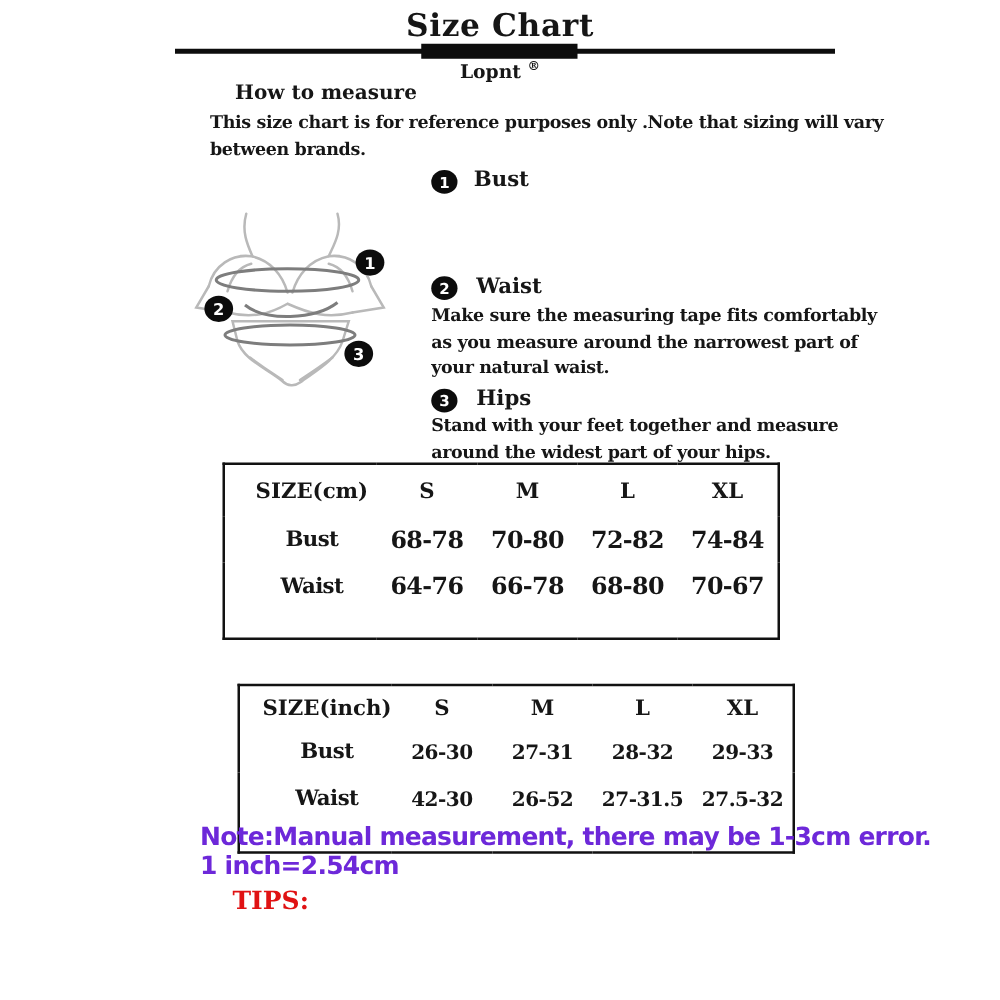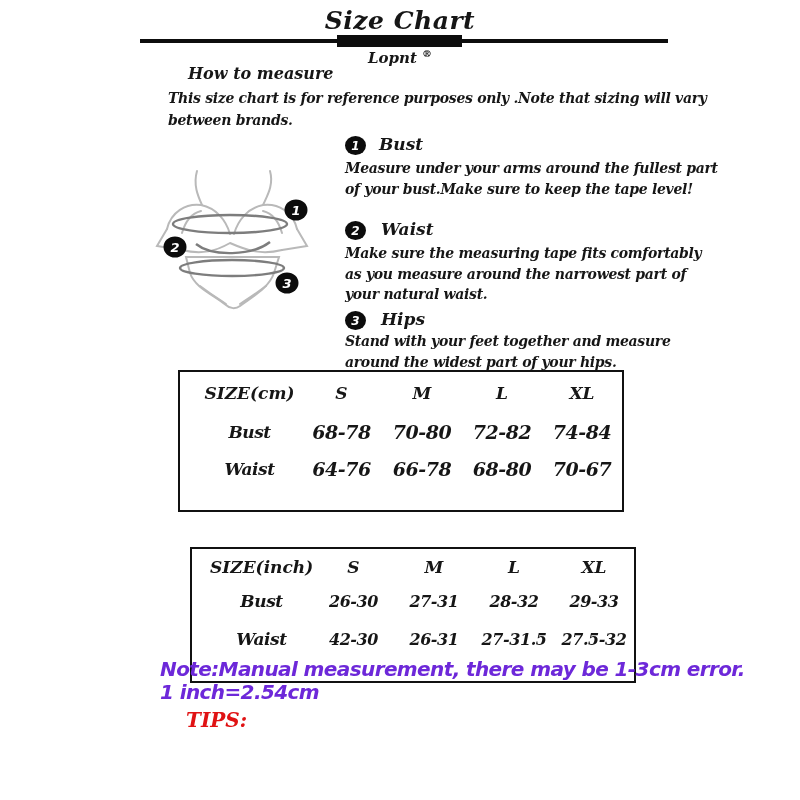--- a/index.html
+++ b/index.html
@@ -1,18 +1,18 @@
 <!DOCTYPE html>
 <html><head>
 <meta charset="utf-8">
 <style>
   html,body{margin:0;padding:0;background:#ffffff;}
   .page{
     position:relative;width:800px;height:784px;background:#ffffff;overflow:hidden;
-    font-family:"DejaVu Serif","Liberation Serif",serif;color:#161616;font-style:italic;
+    font-family:"DejaVu Serif","Liberation Serif",serif;color:#161616;
   }
   .abs{position:absolute;}
   .line{white-space:pre;}
   
   .title{
     left:0;top:6px;width:800px;text-align:center;
     font-size:25px;font-weight:bold;letter-spacing:.5px;
   }
   .rule-line{left:140px;top:39px;width:528px;height:4px;background:#0d0d0d;}
   .rule-bar{left:337px;top:35px;width:125px;height:12px;background:#0d0d0d;}
@@ -114,24 +114,20 @@
       <text x="35" y="107" fill="#ffffff">2</text>
       <ellipse cx="147" cy="138" rx="11.5" ry="10.5" fill="#0c0c0c"></ellipse>
       <text x="147" y="143" fill="#ffffff">3</text>
     </g>
   </svg>
 
   <div class="abs step-badge" style="left:345px;top:136px;">
     <span class="line">1</span>
   </div>
   <div class="abs step-label line" style="left:379px;top:134px;">Bust</div>
-  <div class="abs step-body" style="left:345px;top:158px;">
-    <div class="line">Measure under your arms around the fullest part</div>
-    <div class="line">of your bust.Make sure to keep the tape level!</div>
-  </div>
 
   <div class="abs step-badge" style="left:345px;top:221px;">
     <span class="line">2</span>
   </div>
   <div class="abs step-label line" style="left:381px;top:219px;">Waist</div>
   <div class="abs step-body" style="left:345px;top:243px;">
     <div class="line">Make sure the measuring tape fits comfortably</div>
     <div class="line">as you measure around the narrowest part of</div>
     <div class="line">your natural waist.</div>
   </div>
@@ -200,21 +196,21 @@
     <tr style="height:34px">
       <td class="rowlabel line">Bust</td>
       <td class="line">26-30</td>
       <td class="line">27-31</td>
       <td class="line">28-32</td>
       <td class="line">29-33</td>
     </tr>
     <tr style="height:42px">
       <td class="rowlabel line">Waist</td>
       <td class="line">42-30</td>
-      <td class="line">26-31</td>
+      <td class="line">26-52</td>
       <td class="line">27-31.5</td>
       <td class="line">27.5-32</td>
     </tr>
     <tr>
           <td colspan="5"></td>
         </tr>
   </tbody>
     </table>
 
   <div class="abs note">

